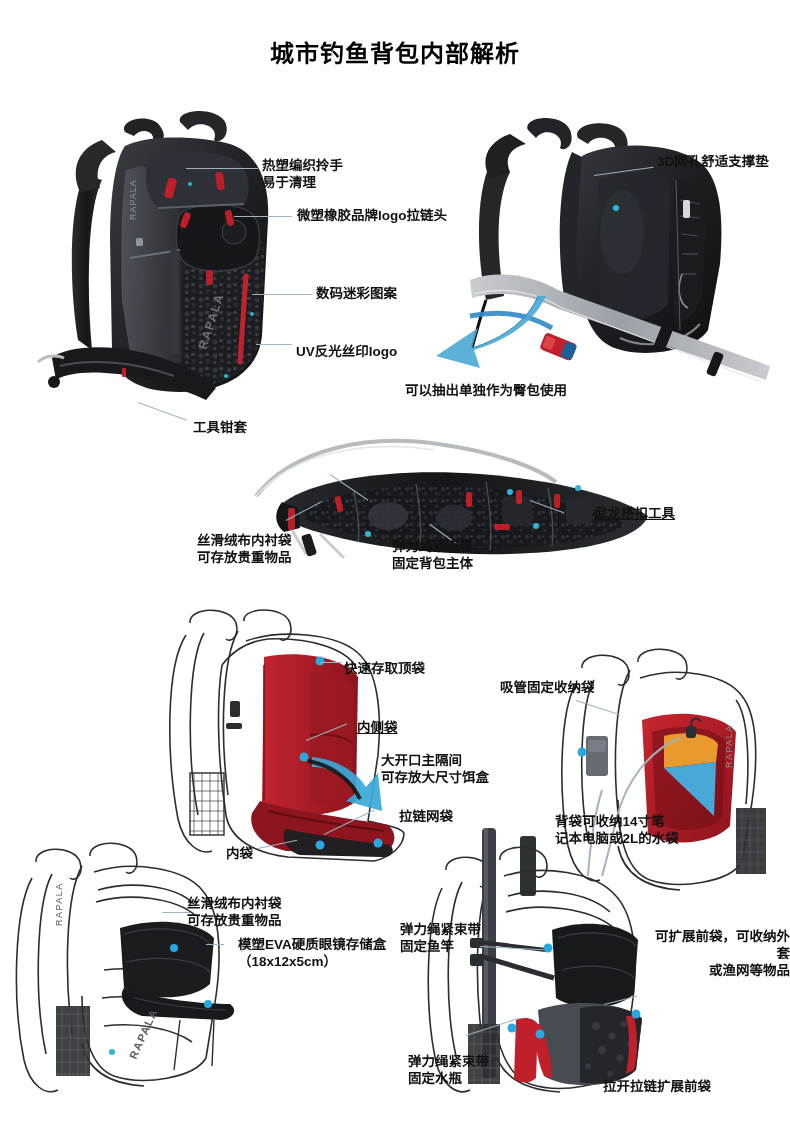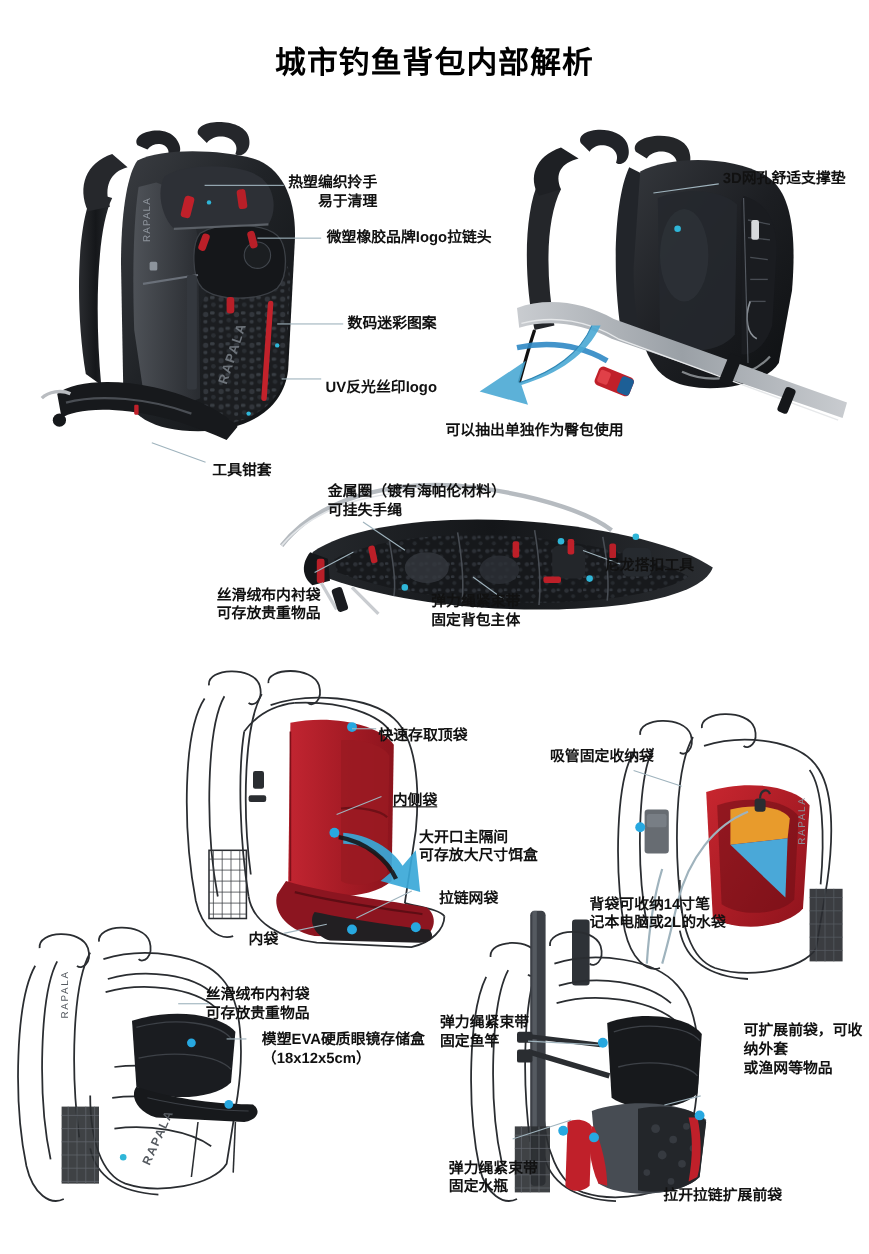--- a/index.html
+++ b/index.html
@@ -7,21 +7,21 @@
   body{
     width:790px;height:1140px;position:relative;overflow:hidden;
     font-family:"Liberation Sans","DejaVu Sans",sans-serif;
     color:#111;
   }
   .page{position:absolute;inset:0;background:#fff;}
 
   
   .title{
     position:absolute;left:0;top:34px;width:790px;text-align:center;
-    font-size:28px;font-weight:bold;letter-spacing:1px;color:#000;
+    font-size:24px;font-weight:bold;letter-spacing:1px;color:#000;
   }
 
   
   .lbl{
     position:absolute;font-size:13.5px;line-height:17px;font-weight:bold;
     color:#111;white-space:pre-line;
   }
 
   
   .leader{position:absolute;background:#9fb3bd;height:1px;transform-origin:0 50%;}
@@ -112,21 +112,21 @@
       <circle cx="196" cy="276" r="2" fill="#2fb6d8"></circle>
     </svg>
   </div>
 
   <div class="leader" style="left:186px;top:168px;width:72px;"></div>
   <div class="leader" style="left:234px;top:216px;width:58px;"></div>
   <div class="leader" style="left:252px;top:294px;width:60px;"></div>
   <div class="leader" style="left:256px;top:344px;width:36px;"></div>
   <div class="leader" style="left:138px;top:402px;width:52px;transform:rotate(20deg);"></div>
 
-  <div class="lbl" style="left:262px;top:157px;text-align:right;">热塑编织拎手
+  <div class="lbl" style="left:262px;top:157px;">热塑编织拎手
 易于清理</div>
   <div class="lbl" style="left:297px;top:207px;">微塑橡胶品牌logo拉链头</div>
   <div class="lbl" style="left:316px;top:285px;">数码迷彩图案</div>
   <div class="lbl" style="left:296px;top:343px;">UV反光丝印logo</div>
   <div class="lbl" style="left:193px;top:419px;">工具钳套</div>
 
   <div class="ill" style="left:470px;top:104px;">
     <svg width="310" height="300" viewBox="0 0 310 300">
       <defs>
         <linearGradient id="backG" x1="0" y1="0" x2="1" y2="1">
@@ -246,33 +246,31 @@
       <rect x="56" y="96" width="10" height="22" rx="3" fill="#1a1c20" transform="rotate(-18 61 107)"></rect>
 
       <circle cx="120" cy="96" r="3" fill="#2fb6d8"></circle>
       <circle cx="262" cy="54" r="3" fill="#2fb6d8"></circle>
       <circle cx="330" cy="50" r="3" fill="#2fb6d8"></circle>
       <circle cx="288" cy="88" r="3" fill="#2fb6d8"></circle>
     </svg>
   </div>
 
   <div class="leader" style="left:330px;top:474px;width:46px;transform:rotate(34deg);"></div>
-  <div class="lbl" style="left:298px;top:438px;">金属圈（镀有海帕伦材料）
-可挂失手绳</div>
 
   <div class="leader" style="left:286px;top:520px;width:40px;transform:rotate(-28deg);"></div>
   <div class="lbl" style="left:197px;top:532px;">丝滑绒布内衬袋
 可存放贵重物品</div>
 
   <div class="leader" style="left:430px;top:524px;width:34px;transform:rotate(36deg);"></div>
   <div class="lbl" style="left:392px;top:538px;">弹力绳紧束带
 固定背包主体</div>
 
   <div class="leader" style="left:530px;top:500px;width:36px;transform:rotate(20deg);"></div>
-  <div class="lbl" style="left:550px;top:505px;">尼龙搭扣工具</div>
+  <div class="lbl" style="left:594px;top:505px;text-decoration:underline;">尼龙搭扣工具</div>
 
   <div class="ill" style="left:160px;top:605px;">
     <svg width="270" height="270" viewBox="0 0 270 270">
       <defs>
         <linearGradient id="redG" x1="0" y1="0" x2="1" y2="0">
           <stop offset="0" stop-color="#c22531"></stop>
             <stop offset=".55" stop-color="#a51b25"></stop>
             <stop offset="1" stop-color="#8c141d"></stop>
         </linearGradient>
       </defs>
@@ -401,21 +399,21 @@
 
       <text x="202" y="128" fill="#8a9097" font-size="9" font-family="Liberation Sans, sans-serif" transform="rotate(-90 202 128)" letter-spacing="1.5">RAPALA</text>
 
       <rect x="-10" y="196" width="16" height="60" rx="3" fill="#2e3237"></rect>
     </svg>
   </div>
 
   <div class="leader" style="left:576px;top:700px;width:46px;transform:rotate(18deg);"></div>
   <div class="lbl" style="left:500px;top:679px;">吸管固定收纳袋</div>
 
-  <div class="lbl" style="left:536px;top:813px;">背袋可收纳14寸笔
+  <div class="lbl" style="left:555px;top:813px;">背袋可收纳14寸笔
 记本电脑或2L的水袋</div>
 
   <div class="ill" style="left:8px;top:838px;">
     <svg width="240" height="260" viewBox="0 0 240 260">
       <g fill="none" stroke="#2a2d31" stroke-width="1.6" stroke-linejoin="round">
 
         <path d="M24 40 C6 72 4 164 16 222 C22 248 38 258 50 252"></path>
         <path d="M44 36 C28 66 26 160 38 216"></path>
         <path d="M28 24 C26 8 66 6 72 24 C76 38 66 44 62 40"></path>
         <path d="M82 18 C80 2 122 0 128 18 C132 32 122 38 118 34"></path>
@@ -543,18 +541,18 @@
 
   <div class="leader" style="left:480px;top:946px;width:64px;transform:rotate(3deg);"></div>
   <div class="lbl" style="left:400px;top:921px;">弹力绳紧束带
 固定鱼竿</div>
 
   <div class="leader" style="left:466px;top:1035px;width:56px;transform:rotate(-18deg);"></div>
   <div class="lbl" style="left:408px;top:1053px;">弹力绳紧束带
 固定水瓶</div>
 
   <div class="leader" style="left:604px;top:1004px;width:34px;transform:rotate(-14deg);"></div>
-  <div class="lbl" style="left:676px;top:928px;">可扩展前袋，可收纳外套
+  <div class="lbl" style="left:644px;top:928px;text-align:right;">可扩展前袋，可收纳外套
 或渔网等物品</div>
 
   <div class="lbl" style="left:578px;top:1078px;margin-left:25px;">拉开拉链扩展前袋</div>
 
 </div>
 
 </body></html>

